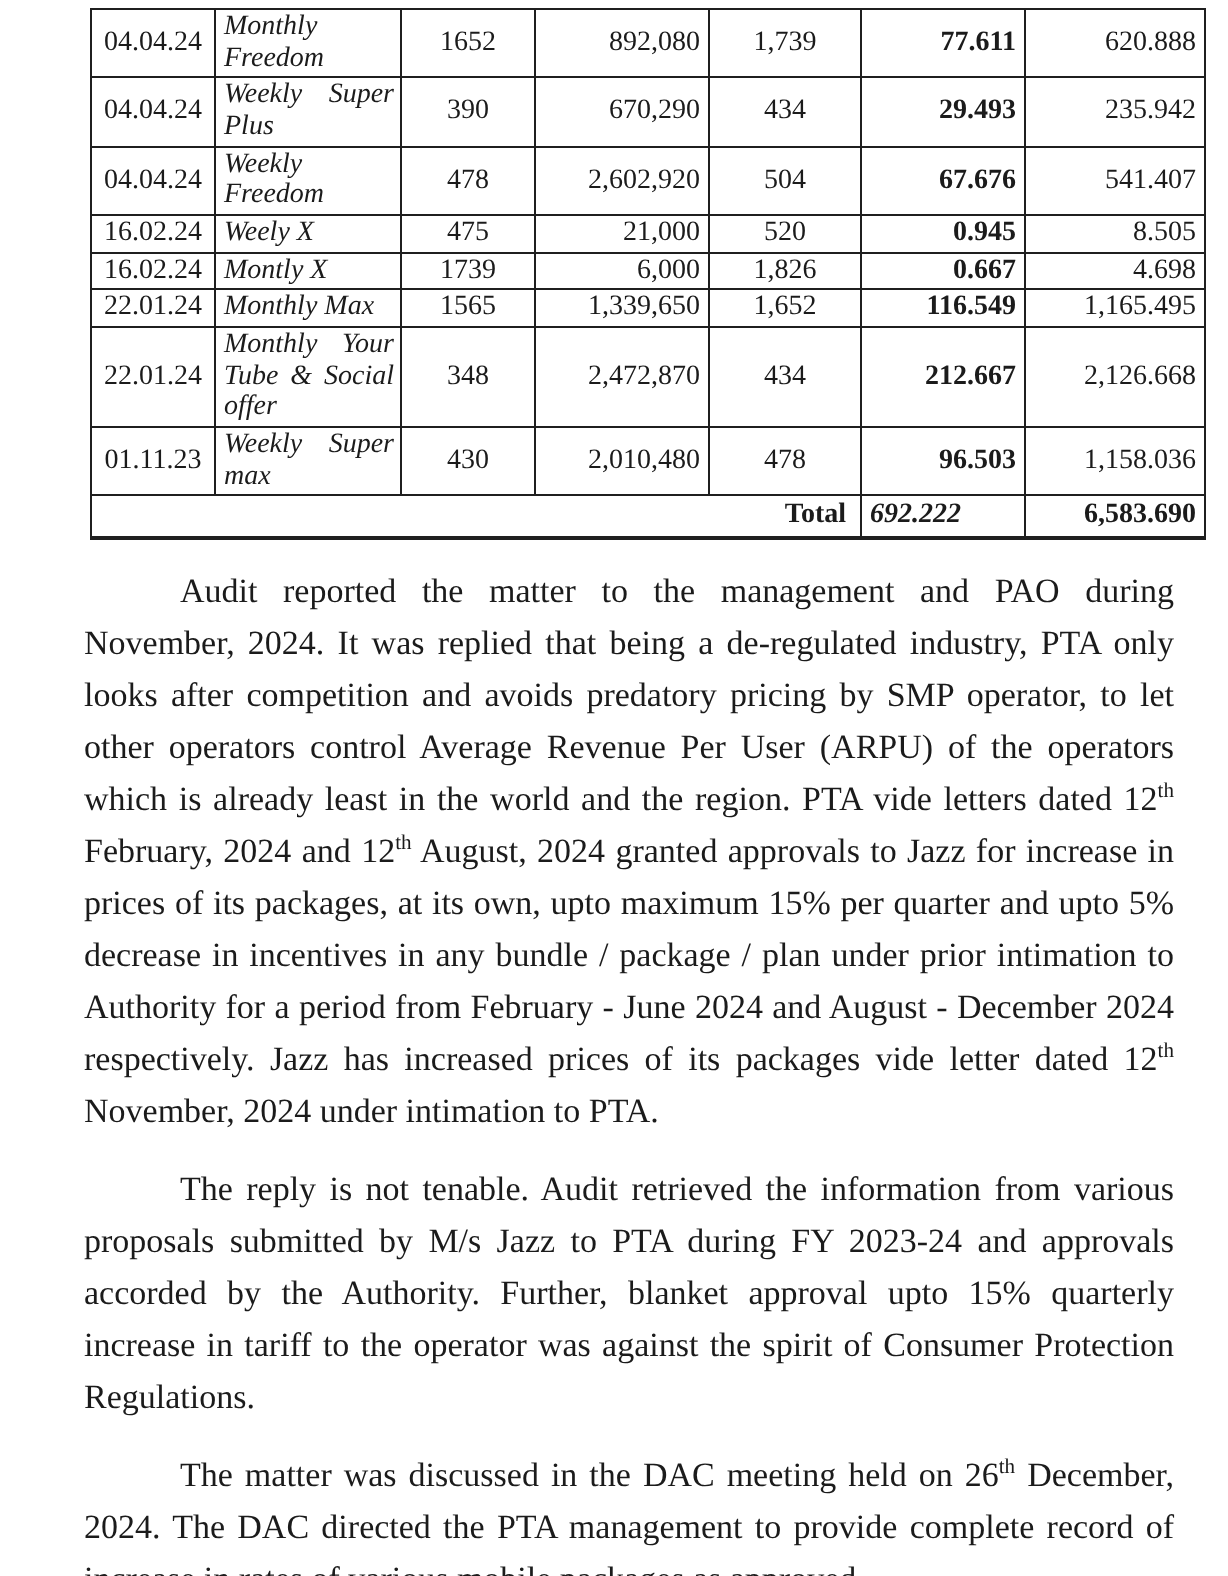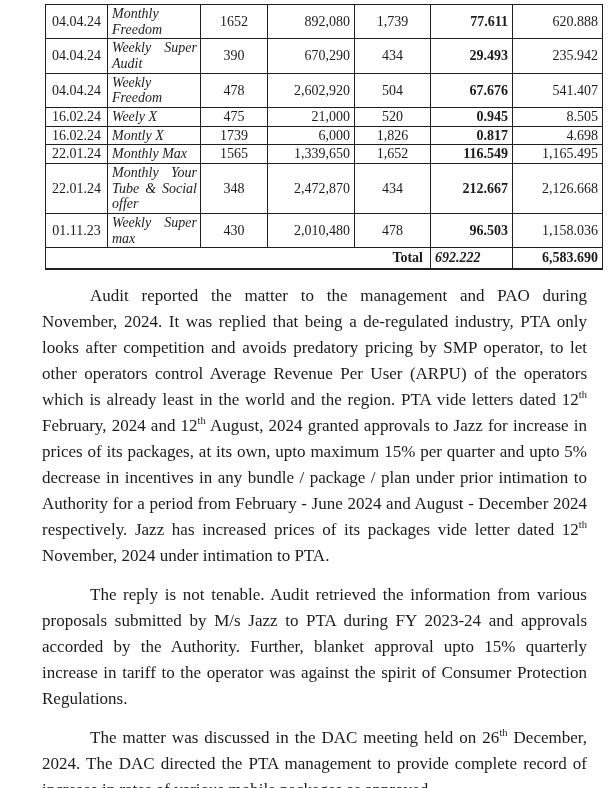--- a/index.html
+++ b/index.html
@@ -82,21 +82,21 @@
         <td>04.04.24</td>
           <td>Monthly Freedom</td>
           <td>1652</td>
           <td>892,080</td>
           <td>1,739</td>
           <td>77.611</td>
           <td>620.888</td>
       </tr>
       <tr>
         <td>04.04.24</td>
-          <td>Weekly Super Audit</td>
+          <td>Weekly Super Plus</td>
           <td>390</td>
           <td>670,290</td>
           <td>434</td>
           <td>29.493</td>
           <td>235.942</td>
       </tr>
       <tr>
         <td>04.04.24</td>
           <td>Weekly Freedom</td>
           <td>478</td>
@@ -113,21 +113,21 @@
           <td>520</td>
           <td>0.945</td>
           <td>8.505</td>
       </tr>
       <tr>
         <td>16.02.24</td>
           <td>Montly X</td>
           <td>1739</td>
           <td>6,000</td>
           <td>1,826</td>
-          <td>0.817</td>
+          <td>0.667</td>
           <td>4.698</td>
       </tr>
       <tr>
         <td>22.01.24</td>
           <td>Monthly Max</td>
           <td>1565</td>
           <td>1,339,650</td>
           <td>1,652</td>
           <td>116.549</td>
           <td>1,165.495</td>

